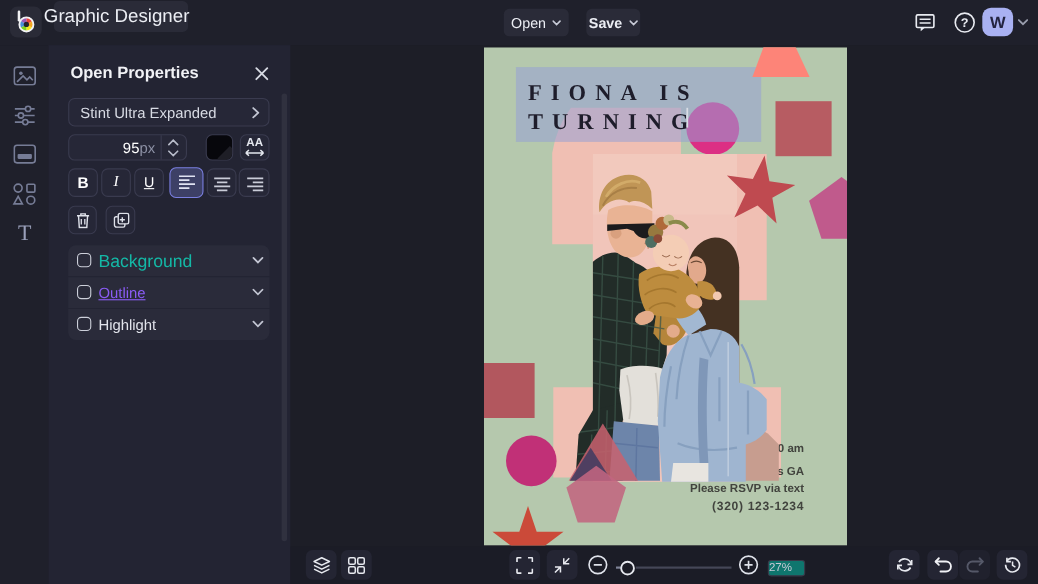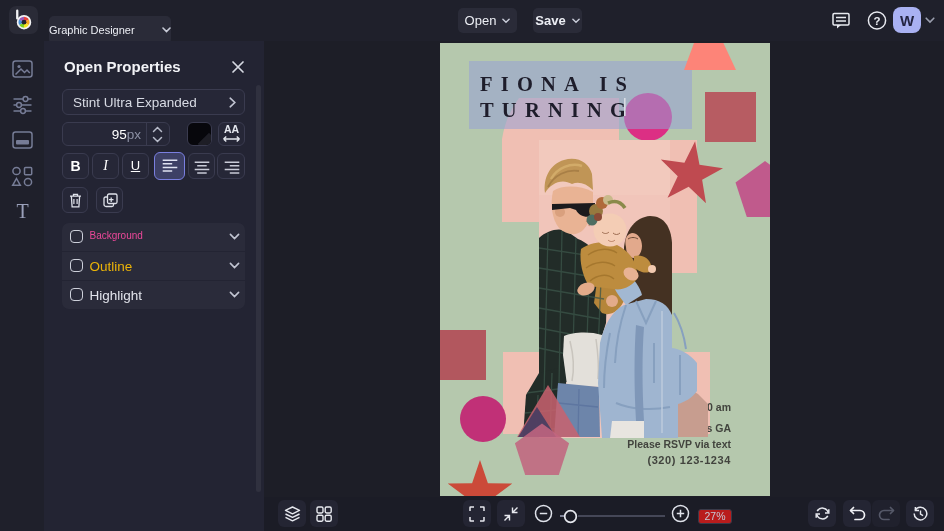--- a/index.html
+++ b/index.html
@@ -40,21 +40,21 @@
           <path d="M20.6 19.4 A6.3 6.3 0 0 1 14.9 22.5 L15 16.2 Z" fill="#f8e71c"></path>
           <path d="M14.9 22.5 A6.3 6.3 0 0 1 9.6 19.3 L15 16.2 Z" fill="#7ed321"></path>
           <path d="M9.6 19.3 A6.3 6.3 0 0 1 9.7 12.9 L15 16.2 Z" fill="#4a90d9"></path>
           <path d="M9.7 12.9 A6.3 6.3 0 0 1 15 9.9 L15 16.2 Z" fill="#9b59b6"></path>
         </g>
         <circle cx="15" cy="16.2" r="6.4" fill="none" stroke="#f2f2f4" stroke-width="1.7"></circle>
         <circle cx="15" cy="16.2" r="2.4" fill="#23242f"></circle>
       </svg>
     </div>
 
-    <div class="tbtn" style="left:49px; top:16px; width:122px; height:28px; font-size:11px;justify-content:space-between;">
+    <div class="tbtn" style="left:49px; top:1px; width:122px; height:28px; font-size:17px;">
       <span style="margin-right:8px;">Graphic Designer</span>
       <svg width="9" height="6" viewBox="0 0 9 6">
           <path d="M1 1 L4.5 4.5 L8 1" stroke="#c9ccd8" stroke-width="1.6" fill="none" stroke-linecap="round"></path>
         </svg>
     </div>
 
     <div class="tbtn" style="left:458px; top:8px; width:59px; height:25px;">
       <span style="margin-right:6px;">Open</span>
       <svg width="8" height="6" viewBox="0 0 9 6">
           <path d="M1 1 L4.5 4.5 L8 1" stroke="#c9ccd8" stroke-width="1.6" fill="none" stroke-linecap="round"></path>
@@ -180,22 +180,22 @@
       </svg>
     </div>
 
     <div class="abs" style="left:17.5px; top:182px; width:183.5px; height:86px;">
       <div class="abs" style="left:0; top:0; width:183.5px; height:27.6px; background:#2a2b3a; border-radius:7px 7px 0 0;"></div>
       <div class="abs" style="left:0; top:29.1px; width:183.5px; height:27.6px; background:#2a2b3a;"></div>
       <div class="abs" style="left:0; top:58.2px; width:183.5px; height:27.8px; background:#2a2b3a; border-radius:0 0 7px 7px;"></div>
       <div class="abs" style="left:8px; top:7px; width:13px; height:13px; border:1.5px solid #cdd0da; border-radius:4px;"></div>
       <div class="abs" style="left:8px; top:36.1px; width:13px; height:13px; border:1.5px solid #cdd0da; border-radius:4px;"></div>
       <div class="abs" style="left:8px; top:65.2px; width:13px; height:13px; border:1.5px solid #cdd0da; border-radius:4px;"></div>
-      <div class="abs" style="left:28px; top:6.5px; color:#ec4899; font-size:10px;">Background</div>
-      <div class="abs" style="left:28px; top:35.6px; color:#eab308; font-size:13.5px;">Outline</div>
+      <div class="abs" style="left:28px; top:6.5px; color:#14b8a6; font-size:16px;">Background</div>
+      <div class="abs" style="left:28px; top:35.6px; color:#8b5cf6; font-size:13.5px;text-decoration:underline;">Outline</div>
       <div class="abs" style="left:28px; top:64.7px; color:#e2e4ec; font-size:13.5px;">Highlight</div>
       <svg class="abs" style="left:167px; top:10px;" width="11" height="8" viewBox="0 0 11 8">
           <path d="M1.4 1.4 L5.5 5.6 L9.6 1.4" stroke="#c2c5d2" stroke-width="1.6" fill="none" stroke-linecap="round"></path>
         </svg>
       <svg class="abs" style="left:167px; top:39.1px;" width="11" height="8" viewBox="0 0 11 8">
           <path d="M1.4 1.4 L5.5 5.6 L9.6 1.4" stroke="#c2c5d2" stroke-width="1.6" fill="none" stroke-linecap="round"></path>
         </svg>
       <svg class="abs" style="left:167px; top:68.2px;" width="11" height="8" viewBox="0 0 11 8">
           <path d="M1.4 1.4 L5.5 5.6 L9.6 1.4" stroke="#c2c5d2" stroke-width="1.6" fill="none" stroke-linecap="round"></path>
         </svg>
@@ -235,21 +235,21 @@
     </svg>
     <div class="abs" style="left:296px; top:18px; width:8px; height:2px; background:#7e8296;"></div>
     <svg class="abs" style="left:299px; top:12px;" width="15" height="15" viewBox="0 0 15 15">
       <circle cx="7.5" cy="7.5" r="5.8" fill="#1b1c26" stroke="#e6e8ee" stroke-width="1.7"></circle>
     </svg>
     <div class="abs" style="left:314px; top:18px; width:87px; height:2px; background:#454757;"></div>
     <svg class="abs" style="left:407px; top:7px;" width="19" height="19" viewBox="0 0 19 19">
       <circle cx="9.5" cy="9.5" r="8" fill="none" stroke="#dfe2ea" stroke-width="1.5"></circle>
       <path d="M5.8 9.5 h7.4 M9.5 5.8 v7.4" stroke="#dfe2ea" stroke-width="1.5"></path>
     </svg>
-    <div class="abs" style="left:434px; top:12px; width:34px; height:15px; background:#b91c1c; border:1px solid #393a49; border-radius:3px; color:#c6c9d5; font-size:10.5px; text-align:center; line-height:13px;">27%</div>
+    <div class="abs" style="left:434px; top:12px; width:34px; height:15px; background:#0f766e; border:1px solid #393a49; border-radius:3px; color:#c6c9d5; font-size:10.5px; text-align:left; line-height:13px;">27%</div>
 
     <div class="bbtn" style="left:544px;">
       <svg width="17" height="17" viewBox="0 0 17 17">
         <path d="M3.2 6.1 A6 6 0 0 1 14.2 7.6" fill="none" stroke="#e6e8ee" stroke-width="1.5"></path>
         <path d="M13.8 10.9 A6 6 0 0 1 2.8 9.4" fill="none" stroke="#e6e8ee" stroke-width="1.5"></path>
         <path d="M14.8 4.2 V8 H11" fill="none" stroke="#e6e8ee" stroke-width="1.5"></path>
         <path d="M2.2 12.8 V9 H6" fill="none" stroke="#e6e8ee" stroke-width="1.5"></path>
       </svg>
     </div>
     <div class="bbtn" style="left:579px;">

